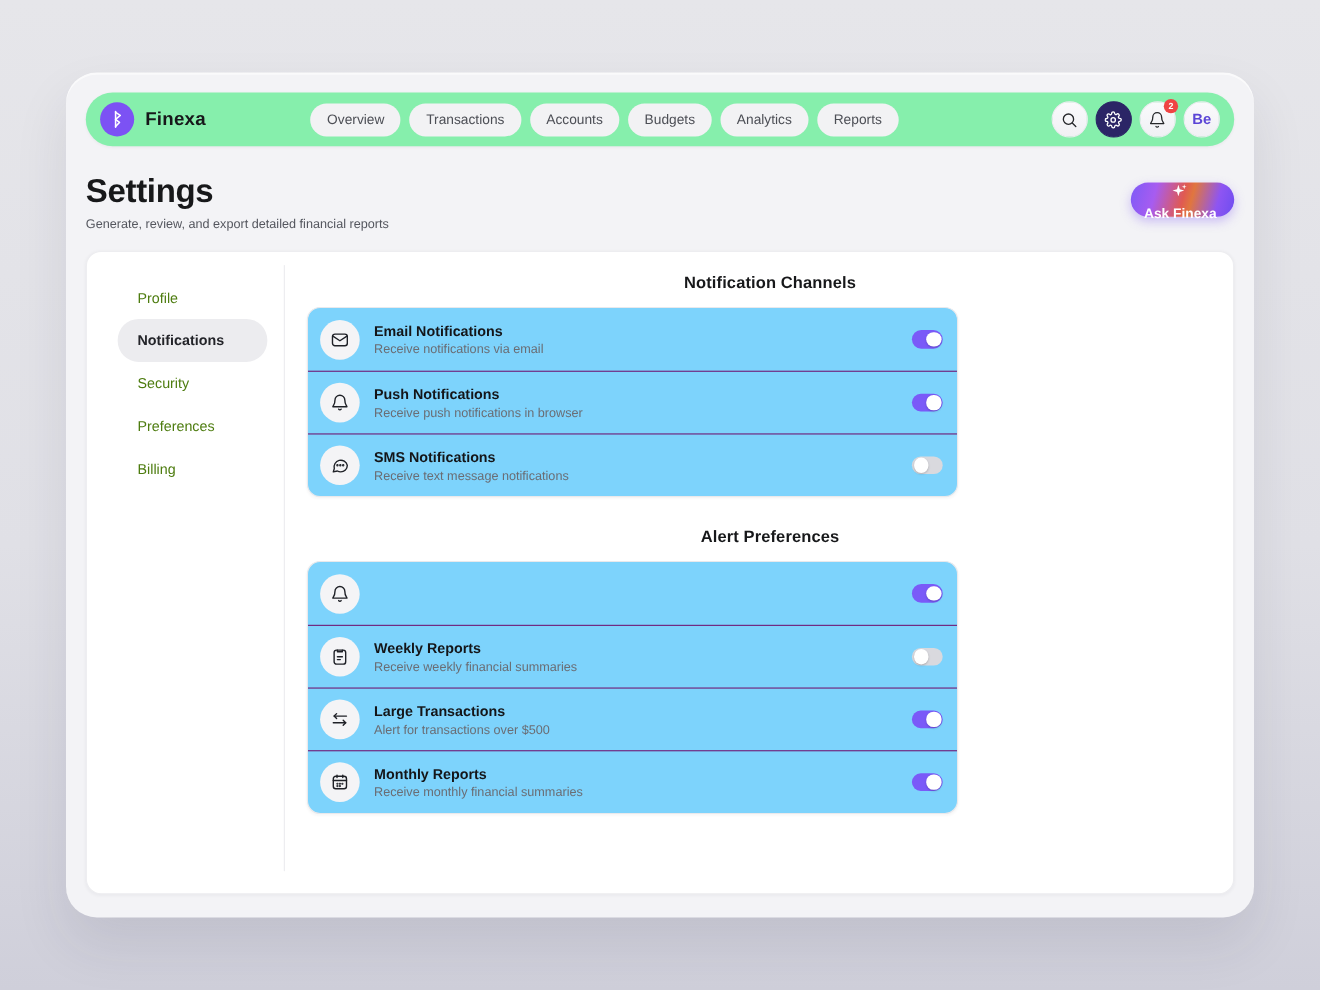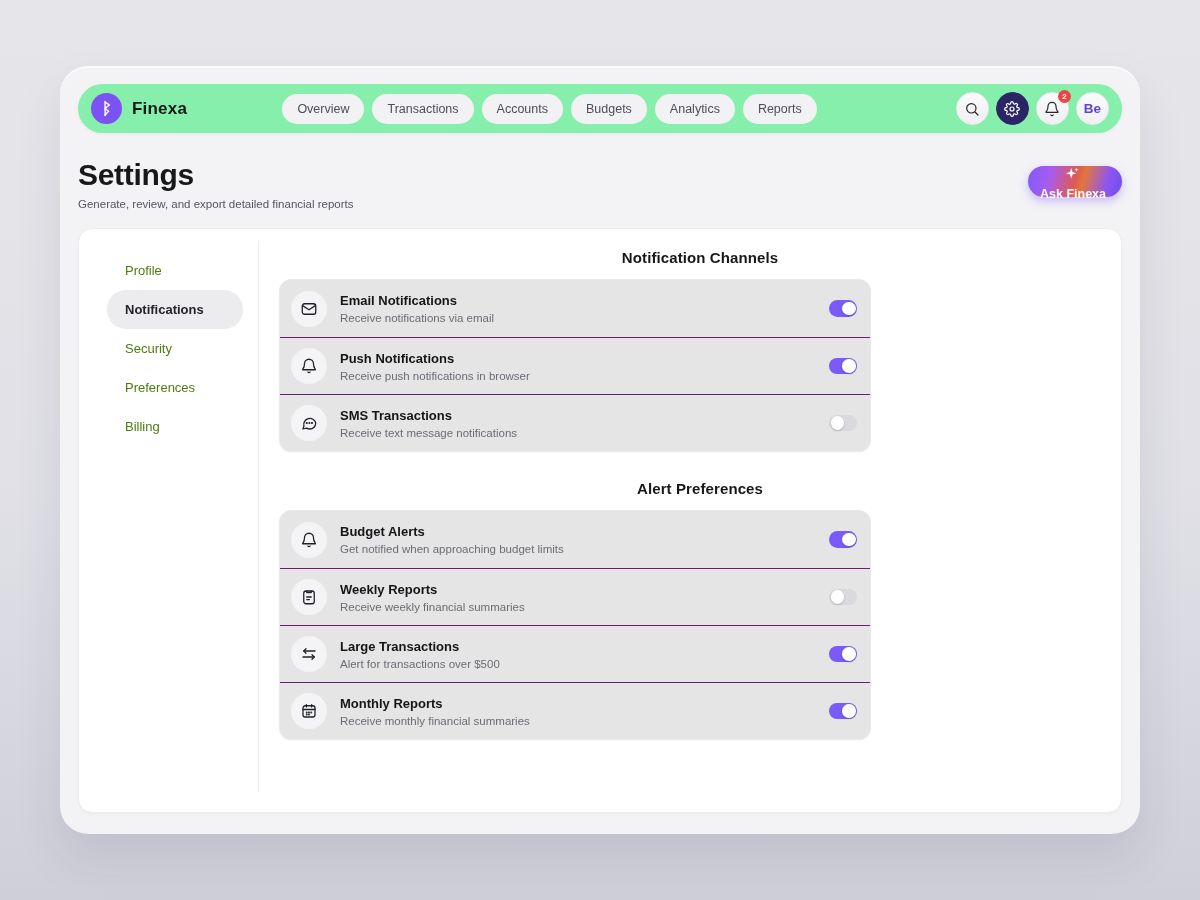--- a/index.html
+++ b/index.html
@@ -75,21 +75,21 @@
   }
   .side-item {
     height:39px; display:flex; align-items:center; padding:0 18px;
     font-size:13px; color:#4d7c0f; border-radius:19px; cursor:pointer; margin-bottom:0;
   }
   .side-item.active { background:#ececef; color:#232429;font-weight:bold; }
   .settings-main { flex:1; padding:20px 0 0 20px; }
   .section-heading { font-size:15px; font-weight:700; color:#17181a; margin-bottom:13px; letter-spacing:.1px;text-align:center; }
   .toggle-card {
     width:592px; border:1px solid #e9e9ec; border-radius:12px;
-    background:#e5e5e5; box-shadow:0 1px 2px rgba(20,20,40,.03);
+    background:#7dd3fc; box-shadow:0 1px 2px rgba(20,20,40,.03);
     margin-bottom:28px; overflow:hidden;
   }
   .toggle-row {
     height:57px; display:flex; align-items:center; padding:0 13px 0 11px;
   }
   .toggle-row + .toggle-row { border-top:1px solid #701a75; }
   .row-icon {
     width:36px; height:36px; border-radius:50%; background:#f4f4f6; flex:0 0 auto;
     display:flex; align-items:center; justify-content:center;
   }
@@ -226,40 +226,36 @@
         <div class="toggle-row">
           <div class="row-icon">
             <svg width="18" height="18" viewBox="0 0 24 24" fill="none" stroke="#1f2127" stroke-width="1.7" stroke-linecap="round" stroke-linejoin="round">
               <path d="M21 12a8 8 0 0 1-8 8c-1.5 0-2.9-.4-4.1-1.1L4 20l1.2-4A8 8 0 1 1 21 12z"></path>
               <circle cx="9" cy="12" r="0.6" fill="#1f2127"></circle>
                 <circle cx="12.5" cy="12" r="0.6" fill="#1f2127"></circle>
                 <circle cx="16" cy="12" r="0.6" fill="#1f2127"></circle>
             </svg>
           </div>
           <div class="row-text">
-            <div class="row-title">SMS Transactions</div>
+            <div class="row-title">SMS Notifications</div>
             <div class="row-desc">Receive text message notifications</div>
           </div>
           <div class="switch"></div>
         </div>
       </div>
 
       <div class="section-heading">Alert Preferences</div>
       <div class="toggle-card">
 
         <div class="toggle-row">
           <div class="row-icon">
             <svg width="18" height="18" viewBox="0 0 24 24" fill="none" stroke="#1f2127" stroke-width="1.7" stroke-linecap="round" stroke-linejoin="round">
               <path d="M18 9a6 6 0 1 0-12 0c0 6-2.5 6.5-2.5 8h17C20.5 15.5 18 15 18 9z"></path>
               <path d="M10.5 20a1.8 1.8 0 0 0 3 0"></path>
             </svg>
-          </div>
-          <div class="row-text">
-            <div class="row-title">Budget Alerts</div>
-            <div class="row-desc">Get notified when approaching budget limits</div>
           </div>
           <div class="switch on"></div>
         </div>
 
         <div class="toggle-row">
           <div class="row-icon">
             <svg width="18" height="18" viewBox="0 0 24 24" fill="none" stroke="#1f2127" stroke-width="1.7" stroke-linecap="round" stroke-linejoin="round">
               <rect x="5" y="4" width="14" height="17" rx="3"></rect>
               <path d="M9 4.2 L9 6 L15 6 L15 4.2"></path>
               <path d="M9 12 L15 12"></path>

